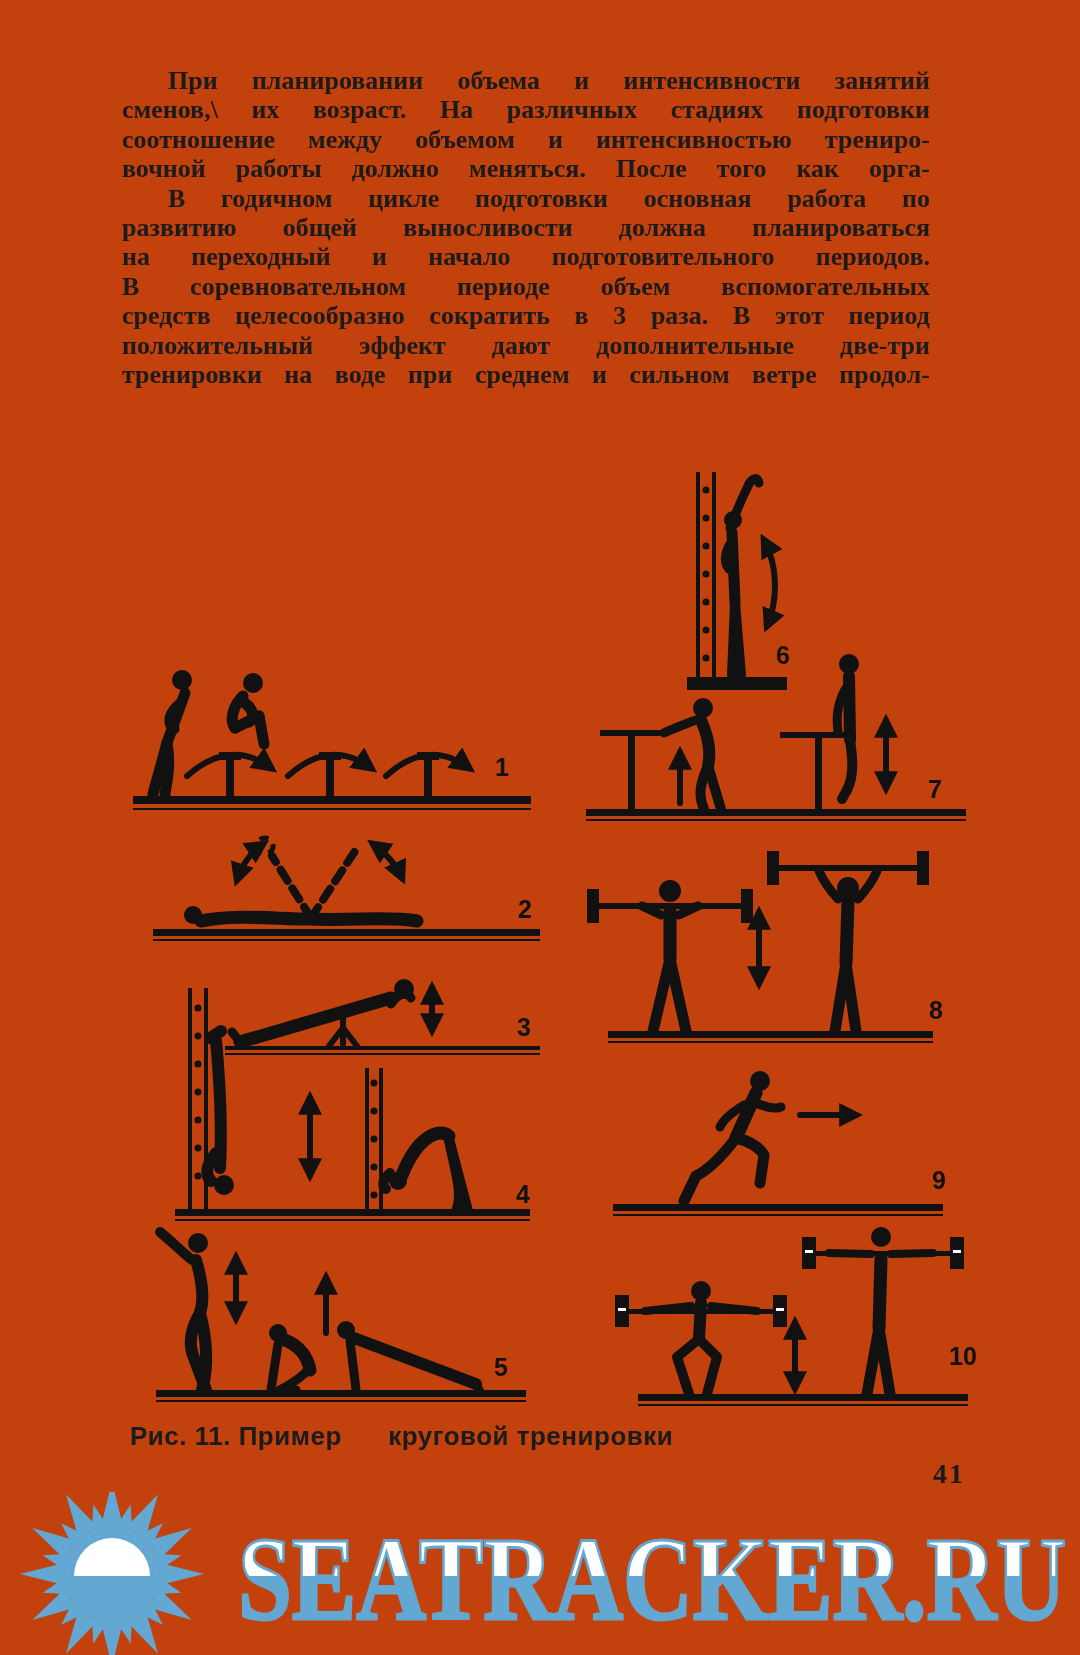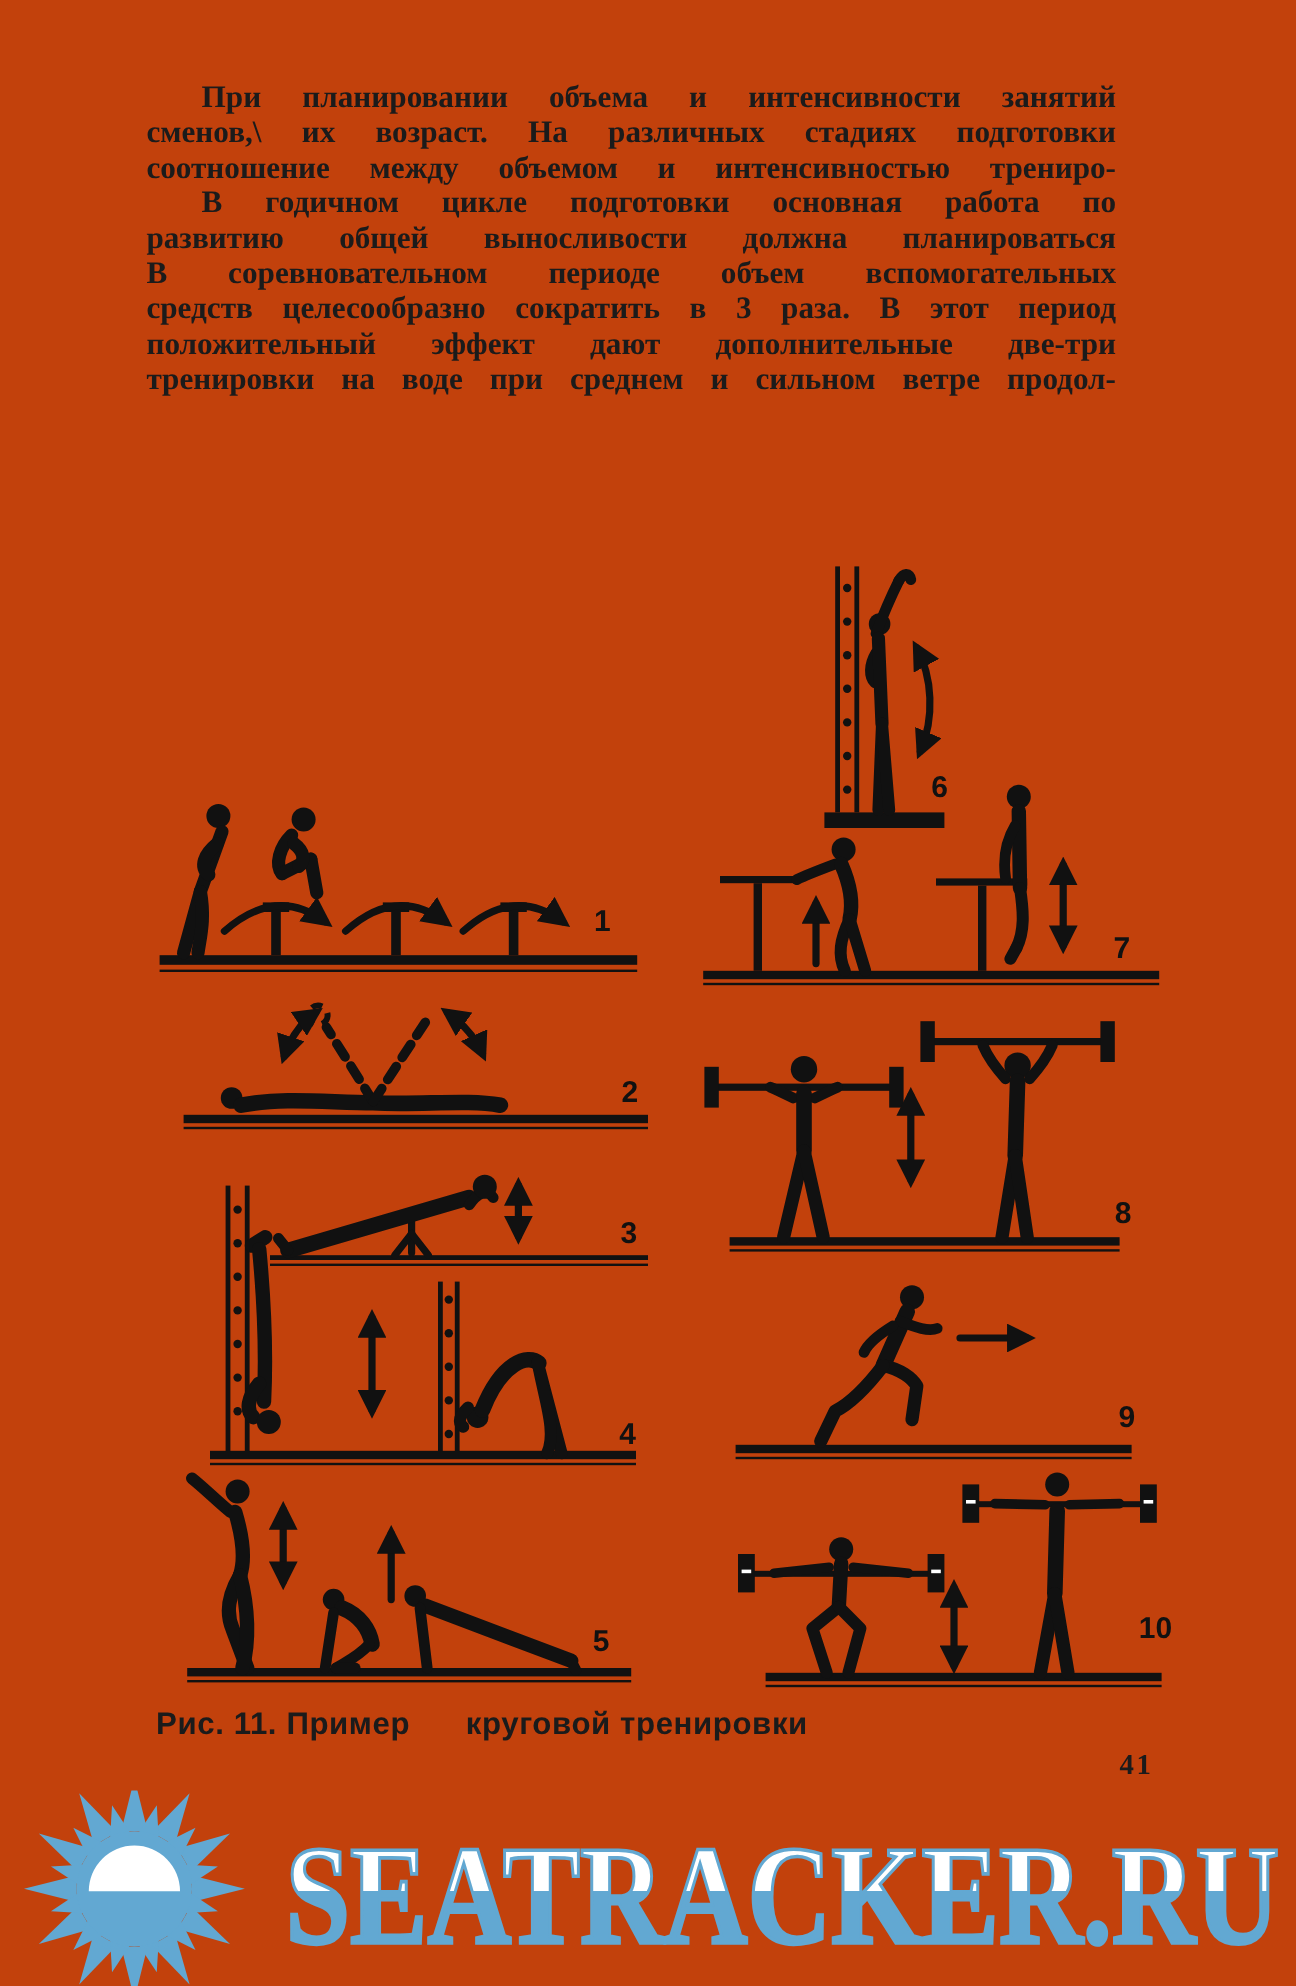--- a/index.html
+++ b/index.html
@@ -5,38 +5,40 @@
   html,body{margin:0;padding:0;background:#e8e8e8;}
   .page{position:relative;width:1080px;height:1655px;background:#c2410c;overflow:hidden;
         font-family:"Liberation Serif",serif;color:#1b1b1b;}
   .text-block{position:absolute;left:122px;top:66px;width:808px;
         font-weight:bold;font-size:26px;line-height:29.4px;}
   .line{text-align:justify;text-align-last:justify;white-space:nowrap;}
   .line.indent{padding-left:46px;}
   .caption{position:absolute;left:130px;top:1421px;
         font-family:"Liberation Sans",sans-serif;font-weight:bold;font-size:26px;
         white-space:pre;letter-spacing:.5px;}
-  .pagenum{position:absolute;left:933px;top:1458px;font-size:24px;font-weight:bold;letter-spacing:2px;}
+  .pagenum{position:absolute;left:933px;top:1458px;font-size:28px;font-weight:bold;letter-spacing:2px;}
   .fig{position:absolute;}
   .fig svg{display:block;}
   .fig .num{font-family:"Liberation Sans",sans-serif;font-weight:bold;font-size:25px;fill:#111;}
   .limbs{stroke:#111;fill:none;stroke-linecap:round;stroke-linejoin:round;}
   .wm{position:absolute;left:0;top:1492px;}
 </style>
 </head>
 <body>
 
 <div class="page">
 
   <div class="text-block">
     <div class="line indent">При планировании объема и интенсивности занятий</div>
     <div class="line">сменов,\ их возраст. На различных стадиях подготовки</div>
     <div class="line">соотношение между объемом и интенсивностью трениро-</div>
+    <div class="line">вочной работы должно меняться. После того как орга-</div>
     <div class="line indent">В годичном цикле  подготовки  основная  работа по</div>
     <div class="line">развитию общей выносливости должна планироваться</div>
+    <div class="line">на переходный и начало  подготовительного  периодов.</div>
     <div class="line">В соревновательном  периоде  объем  вспомогательных</div>
     <div class="line">средств целесообразно сократить в 3 раза. В этот период</div>
     <div class="line">положительный эффект дают  дополнительные  две-три</div>
     <div class="line">тренировки на воде при среднем и сильном ветре продол-</div>
   </div>
 
   <div class="fig" style="left:125px;top:648px;">
     <svg width="410" height="170" viewBox="0 0 410 170">
       <defs>
           <marker id="a1" viewBox="0 0 10 10" refX="7" refY="5" markerWidth="4.2" markerHeight="4.2" orient="auto-start-reverse">

